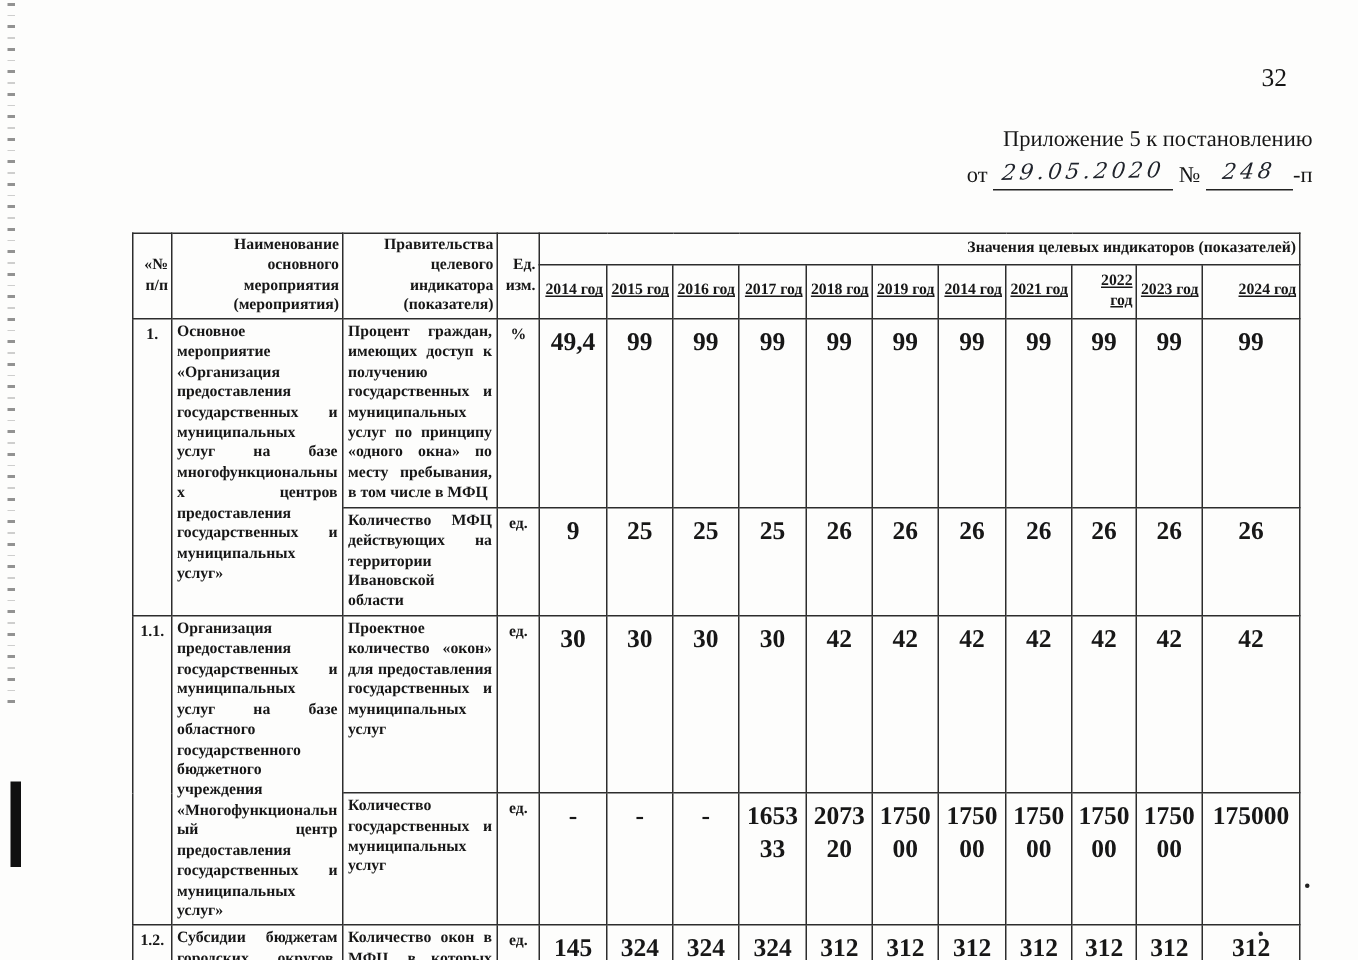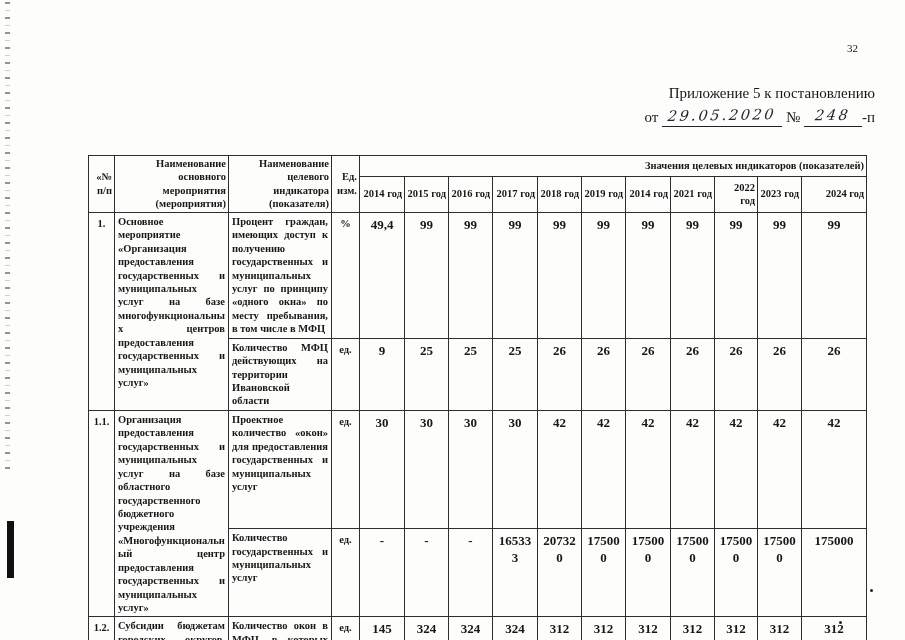--- a/index.html
+++ b/index.html
@@ -19,21 +19,21 @@
       rgba(10,10,10,.8) 0 2px, transparent 2px 8px,
       rgba(10,10,10,.35) 8px 9px, transparent 9px 15px);
     opacity: .55;
   }
   .scan-bar { position: absolute; left: 7px; top: 521px; width: 7px; height: 57px; background: #101010; }
   .scan-dot { position: absolute; width: 3px; height: 3px; border-radius: 50%; background: #222; }
   .scan-dot.d1 { left: 870px; top: 589px; }
   .scan-dot.d2 { left: 839px; top: 621px; }
 
   
-  .page-number { position: absolute; top: 42px; right: 47px; font-size: 11px; }
+  .page-number { position: absolute; top: 42px; right: 47px; font-size: 17px; }
   .appendix { position: absolute; top: 83px; right: 30px; text-align: right; font-size: 15px; line-height: 20.5px; }
   .date-line { margin-top: 1px; white-space: nowrap; }
   .blank { display: inline-block; border-bottom: 1.4px solid #222; text-align: center; vertical-align: bottom; }
   .blank.date { min-width: 120px; }
   .blank.num  { min-width: 58px; }
   .handwritten {
     display: inline-block;
     font-family: "DejaVu Serif", serif;
     font-style: italic;
     font-size: 14.5px;
@@ -52,30 +52,30 @@
     border: 1.5px solid #2d2d2d;
     font-weight: bold;
     font-size: 10.5px;
     line-height: 1.28;
     padding: 2px 3px;
     vertical-align: top;
     overflow-wrap: break-word;
   }
   .indicators thead th { text-align: right; vertical-align: middle; padding: 1px 2px; }
   tr.h-group { height: 17px; }
-  tr.h-years { height: 26px; }
+  tr.h-years { height: 26px; text-decoration: underline; }
   tr.r1  { height: 112px; }
   tr.r1b { height: 62px; margin-top: 42px; }
   tr.r2  { height: 68px; margin-left: 32px; }
   tr.r2b { height: 64px; }
   tr.r3  { height: 76px; }
   td.c-num  { text-align: center; padding-top: 4px; }
   td.c-text { text-align: justify; }
   td.c-unit { text-align: center; padding-top: 4px; }
-  td.c-val  { text-align: center; padding-top: 4px; font-size: 13px; }
+  td.c-val  { text-align: center; padding-top: 4px; font-size: 17px; }
 </style>
 </head>
 <body>
 
 <div class="scan-noise"></div>
 <div class="scan-bar"></div>
 <div class="scan-dot d1"></div>
 <div class="scan-dot d2"></div>
 
 <div class="page-number">32</div>
@@ -104,21 +104,21 @@
       <col style="width:45px">
       <col style="width:44px">
     <col style="width:43px">
       <col style="width:44px">
       <col style="width:65px">
   </colgroup>
   <thead>
     <tr class="h-group">
       <th rowspan="2">«№ п/п</th>
       <th rowspan="2">Наименование основного мероприятия (мероприятия)</th>
-      <th rowspan="2">Наименование целевого индикатора (показателя)</th>
+      <th rowspan="2">Правительства целевого индикатора (показателя)</th>
       <th rowspan="2">Ед. изм.</th>
       <th colspan="11">Значения целевых индикаторов (показателей)</th>
     </tr>
     <tr class="h-years">
       <th>2014 год</th>
       <th>2015 год</th>
       <th>2016 год</th>
       <th>2017 год</th>
       <th>2018 год</th>
       <th>2019 год</th>

